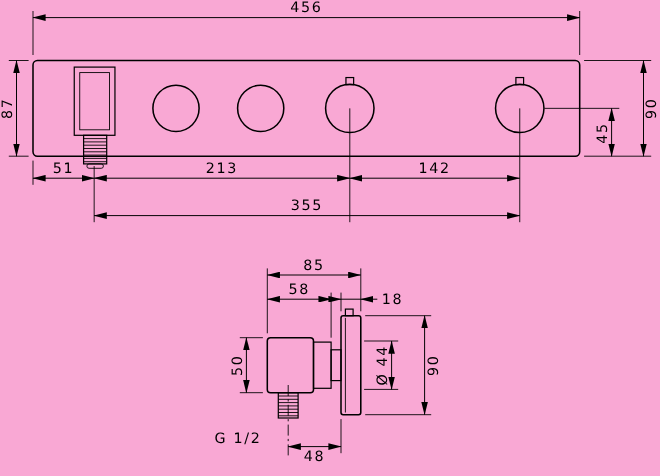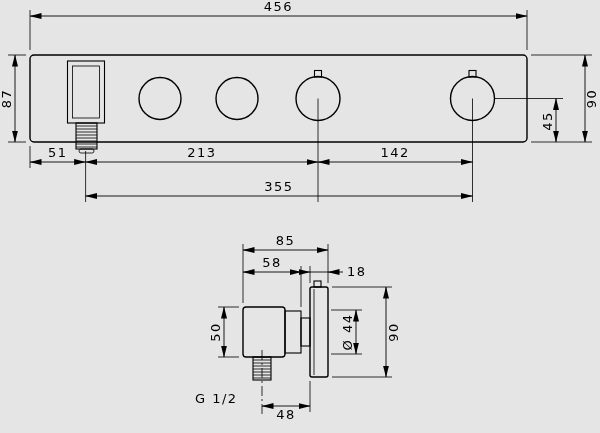--- a/index.html
+++ b/index.html
@@ -1,16 +1,16 @@
 <!DOCTYPE html>
 <html><head>
 <meta charset="utf-8">
 <style>
   html,body{margin:0;padding:0;background:#fff;}
-  .stage{position:relative;width:600px;height:433px;background:#e5e5e5;overflow:hidden;}
+  .stage{position:relative;width:600px;height:433px;background:#f9a8d4;overflow:hidden;}
   svg{display:block;}
   .thick{stroke:#000;stroke-width:1.4;fill:none;stroke-linejoin:round;}
   .mid{stroke:#000;stroke-width:1.1;fill:none;}
   .thin{stroke:#000;stroke-width:0.8;fill:none;}
   .dim{stroke:#000;stroke-width:0.9;fill:none;}
   .cline{stroke:#000;stroke-width:0.8;fill:none;stroke-dasharray:10 3 2 3;}
   .arrowhead{fill:#000;}
   text{font-family:"DejaVu Sans","Liberation Sans",sans-serif;font-size:13px;fill:#000;letter-spacing:1.5px;}
   .mIt{text-anchor:middle;}
 </style>

